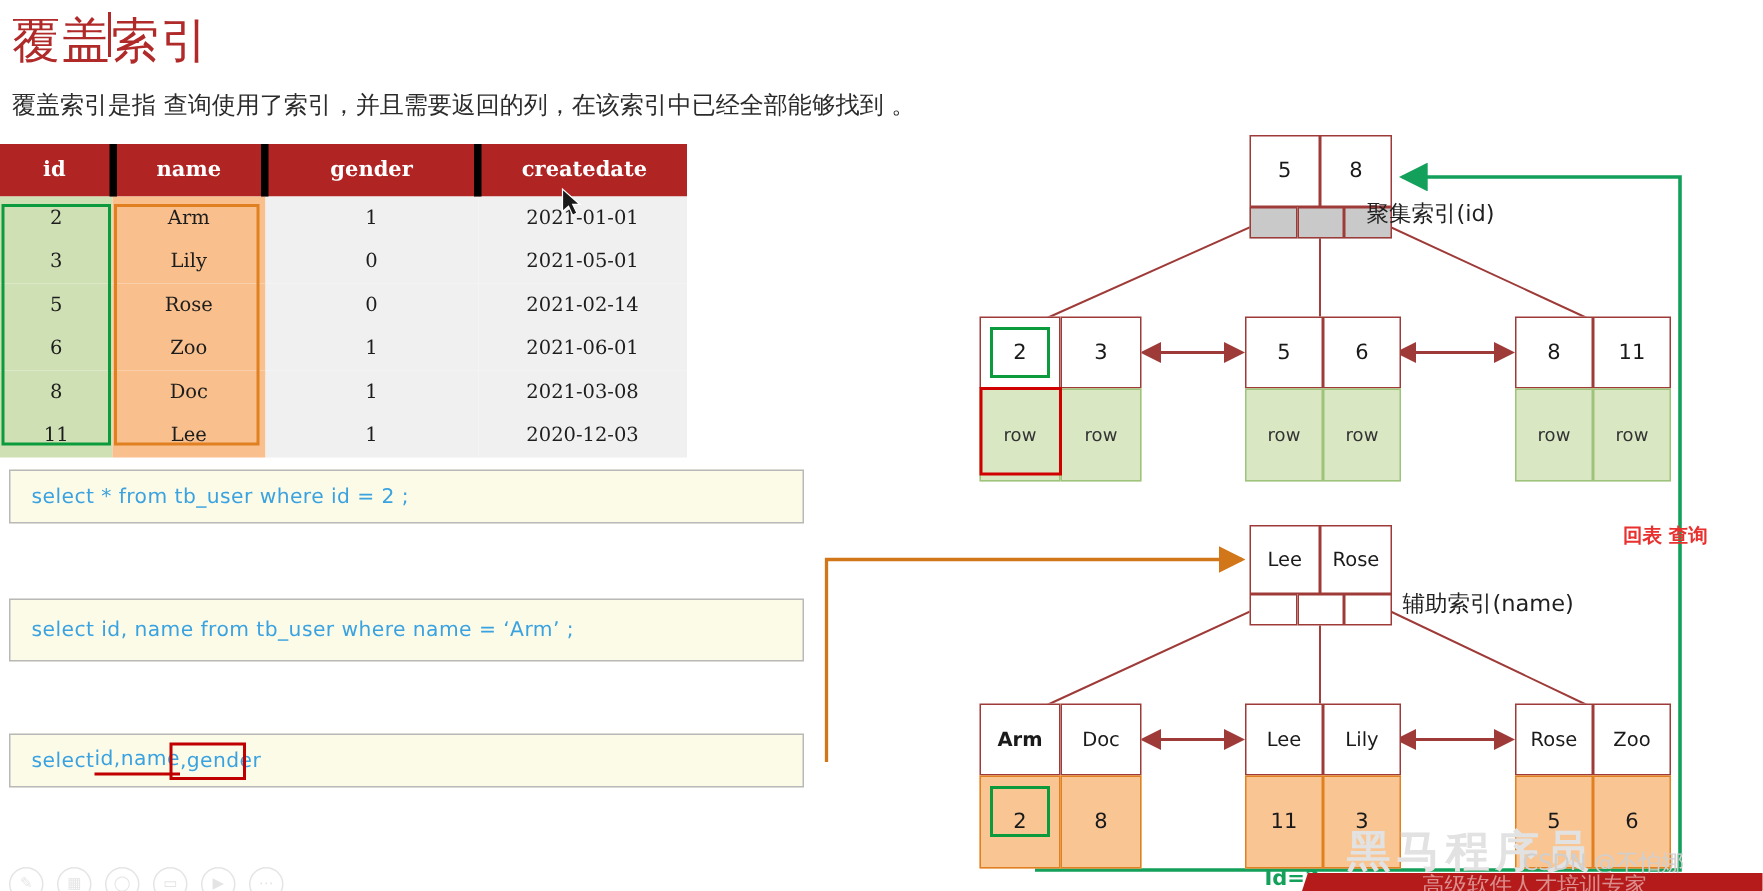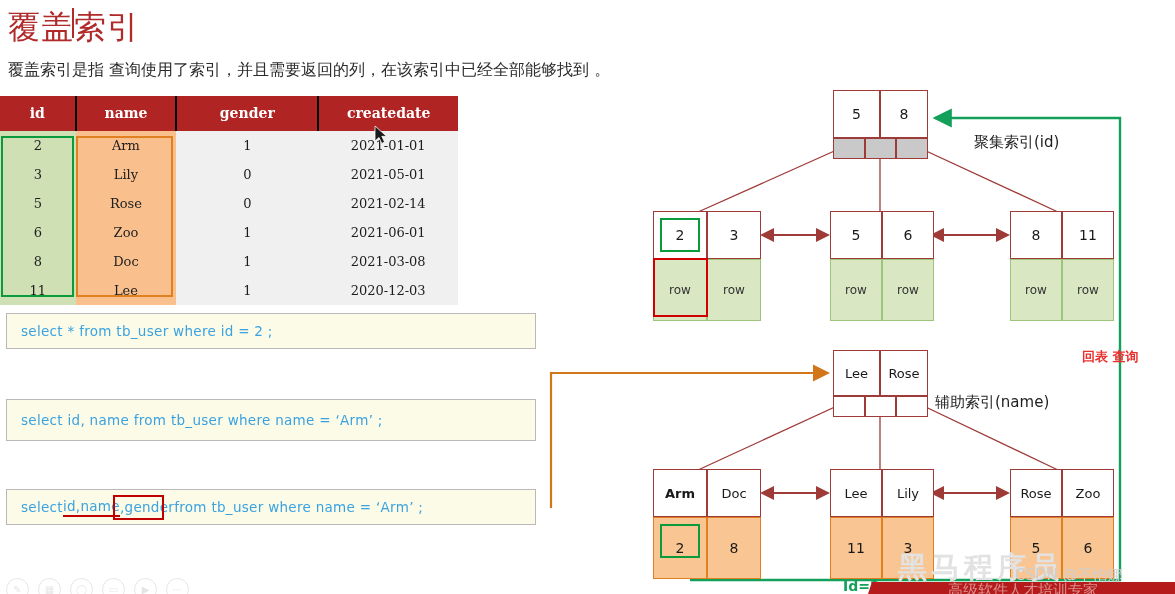--- a/index.html
+++ b/index.html
@@ -17,21 +17,21 @@
   #title-caret{left:72px;top:8px;width:2px;height:30px;background:#b02a2a;}
   #subtitle{
     left:8px;top:60px;font-size:16px;color:#2b2b2b;white-space:nowrap;
     font-family:"DejaVu Sans","Liberation Sans",sans-serif;
   }
 
   
   #data-table{left:0px;top:96px;width:458px;border-collapse:collapse;}
   #data-table th{
     background:#b02423;color:#ffffff;font-weight:600;font-size:14px;
-    padding:9px 0 10px 0;text-align:center;border-right:2px solid #000000;
+    padding:9px 0 10px 0;text-align:center;border-right:5px solid #000000;
     font-family:"DejaVu Serif","Liberation Serif",serif;
   }
   #data-table th:last-child{border-right:none;}
   #data-table td{
     background:#f0f0f0;color:#1d1d1d;font-size:13px;text-align:center;
     padding:5px 0 5px 0;height:19px;
     font-family:"DejaVu Serif","Liberation Serif",serif;
   }
   #data-table td.col-id{background:#cfe0b4;}
   #data-table td.col-name{background:#f9c08e;}
@@ -190,21 +190,20 @@
 <div class="abs sql-box" id="sql-1">
   <span>select  *  from  tb_user  where  id  =  2 ;</span>
 </div>
 <div class="abs sql-box" id="sql-2">
   <span>select  id, name  from  tb_user  where  name = ‘Arm’ ;</span>
 </div>
 <div class="abs sql-box" id="sql-3">
   <span>select  </span>
     <span class="sql-underline">id,name</span>
     <span>,gender</span>
-    <span>  from  tb_user  where  name = ‘Arm’ ;</span>
 </div>
 <div class="abs" id="gender-highlight"></div>
 
 <svg class="overlay" id="tree-lines">
   <defs>
     <marker id="ah-dark" markerWidth="7" markerHeight="7" refX="6" refY="3.5" orient="auto">
       <path d="M0,0 L7,3.5 L0,7 Z" fill="#9e3b38"></path>
     </marker>
     <marker id="ah-dark-rev" markerWidth="7" markerHeight="7" refX="1" refY="3.5" orient="auto">
       <path d="M7,0 L0,3.5 L7,7 Z" fill="#9e3b38"></path>
@@ -251,21 +250,21 @@
   <div class="keyrow">
     <div class="keycell" style="width:47px;height:48px;">5</div>
     <div class="keycell" style="width:48px;height:48px;">8</div>
   </div>
   <div class="ptrrow">
     <div class="ptrcell" style="width:32px;height:21px;"></div>
     <div class="ptrcell" style="width:31px;height:21px;"></div>
     <div class="ptrcell" style="width:32px;height:21px;"></div>
   </div>
 </div>
-<div class="tree-label" style="left:974px;top:133px;text-align:center;">聚集索引(id)</div>
+<div class="tree-label" style="left:911px;top:133px;text-align:center;">聚集索引(id)</div>
 
 <div class="node" id="ci-leaf-1" style="left:653px;top:211px;">
   <div class="keyrow">
     <div class="keycell" style="width:54px;height:48px;">2</div>
     <div class="keycell" style="width:54px;height:48px;">3</div>
   </div>
   <div class="datarow">
     <div class="datacell" style="width:54px;height:62px;">row</div>
     <div class="datacell" style="width:54px;height:62px;">row</div>
   </div>

